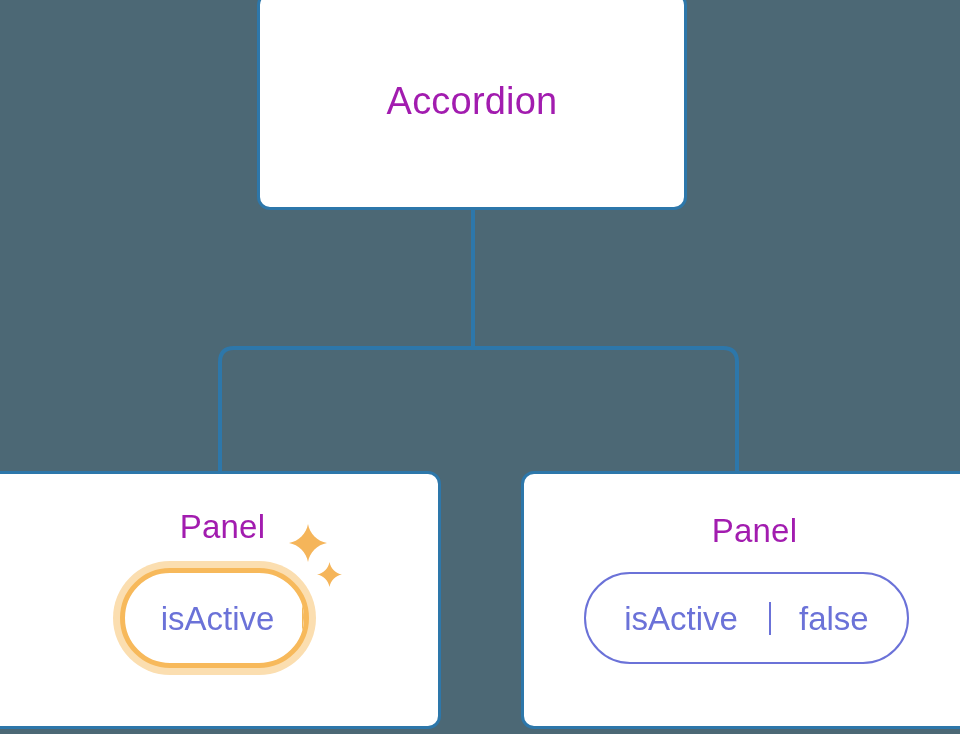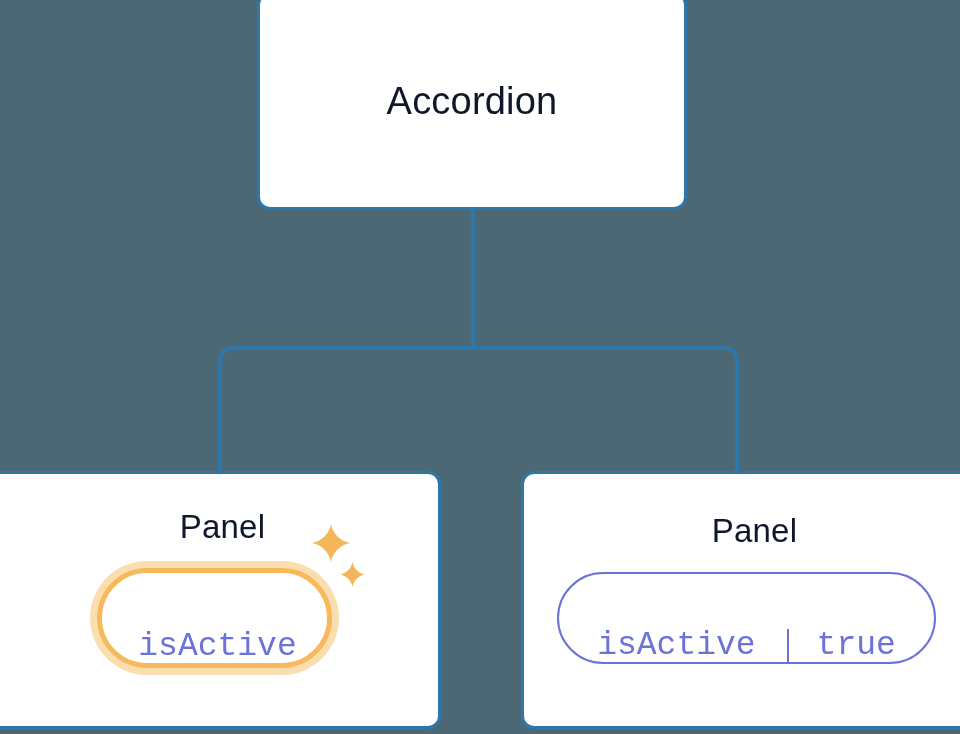--- a/index.html
+++ b/index.html
@@ -63,21 +63,21 @@
 
   #node-panel-right {
     left: 521px;
     top: 471px;
     width: 451px;
     height: 258px;
     padding-top: 40px;
   }
 
   .node-title {
-    color: #0f172a;
+    color: #a21caf;
     font-size: 35px;
     font-weight: 400;
     letter-spacing: 0.2px;
     line-height: 1;
   }
 
   #node-accordion .node-title {
     font-size: 38px;
   }
 
@@ -90,26 +90,25 @@
   
   .pill-wrap {
     position: relative;
     margin-top: 25px;
     display: inline-block;
   }
 
   .pill {
     position: relative;
     display: flex;
-    align-items: flex-end;
+    align-items: center;
     border-radius: 999px;
     background: #ffffff;
     box-sizing: border-box;
     overflow: hidden;
-    font-family: Liberation Mono, monospace;
   }
 
   .pill-cell {
     display: flex;
     align-items: center;
     justify-content: center;
     box-sizing: border-box;
     line-height: 1;
     white-space: nowrap;
   }
@@ -205,18 +204,18 @@
       </div>
     </div>
   </div>
 
   <div class="node-card" id="node-panel-right">
     <div class="node-title">Panel</div>
 
     <div class="pill-wrap">
       <div class="pill normal">
         <div class="pill-cell pill-key">isActive</div>
-        <div class="pill-cell pill-val">true</div>
+        <div class="pill-cell pill-val">false</div>
       </div>
     </div>
   </div>
 
 </div>
 
 </body></html>

